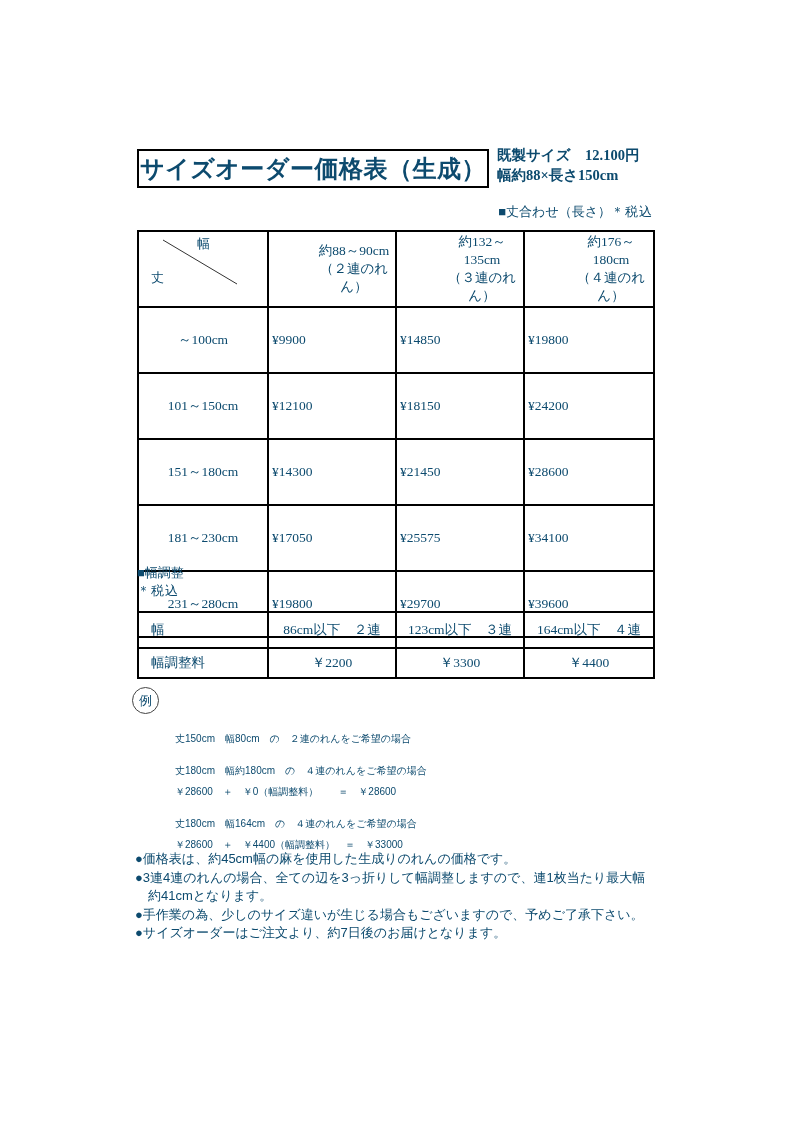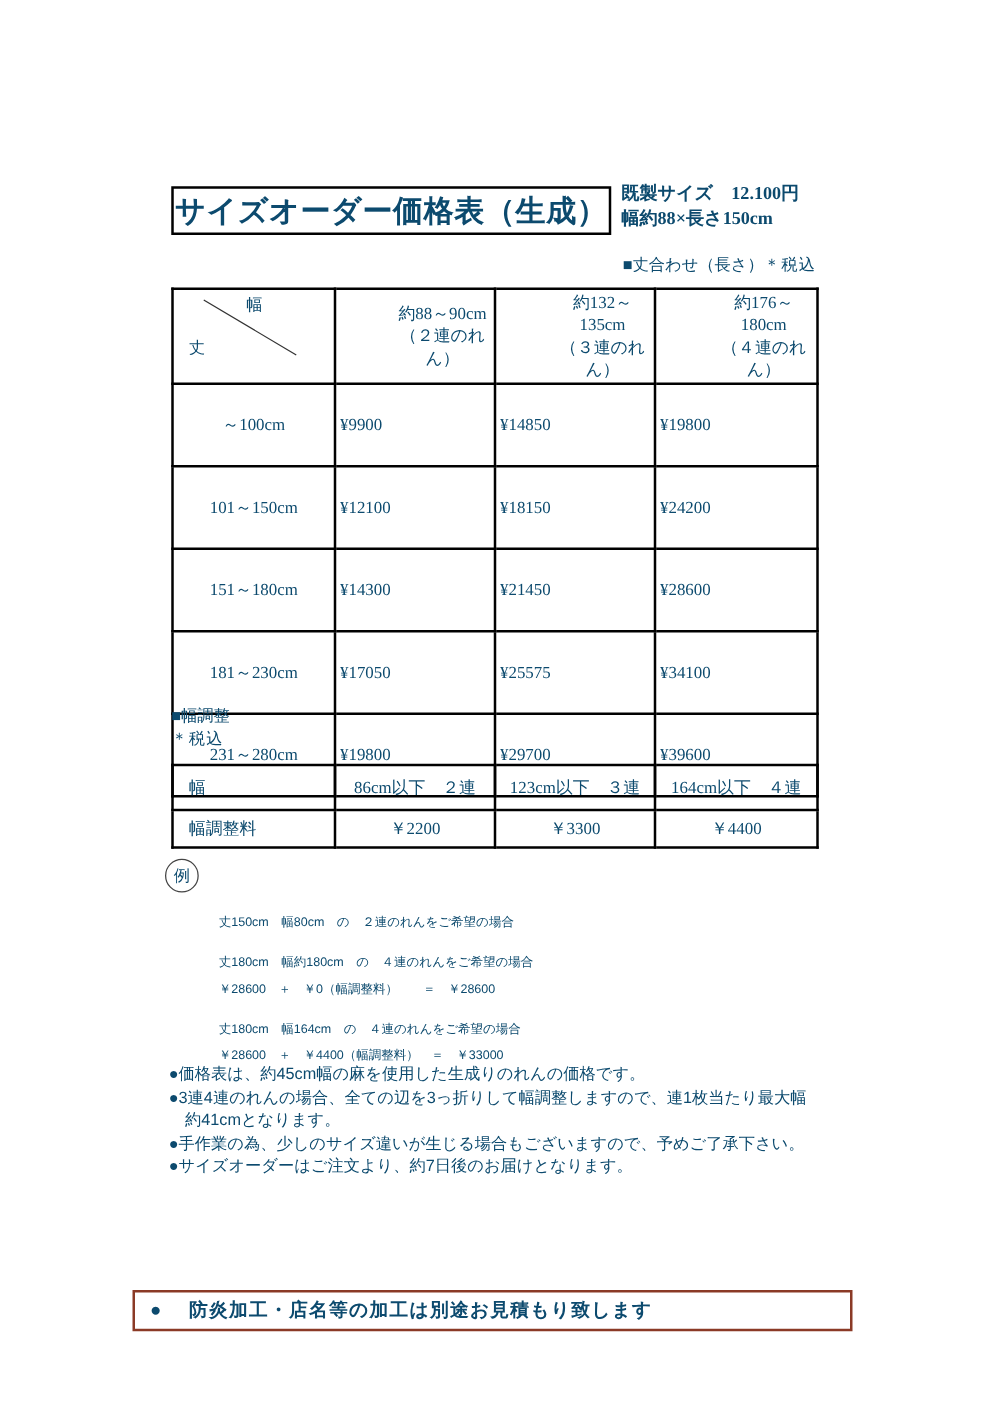--- a/index.html
+++ b/index.html
@@ -195,17 +195,14 @@
 
   <div class="abs notes">
     <div class="note">●価格表は、約45cm幅の麻を使用した生成りのれんの価格です。</div>
     <div class="note">●3連4連のれんの場合、全ての辺を3っ折りして幅調整しますので、連1枚当たり最大幅
 　約41cmとなります。</div>
     <div class="note">●手作業の為、少しのサイズ違いが生じる場合もございますので、予めご了承下さい。</div>
     <div class="note">●サイズオーダーはご注文より、約7日後のお届けとなります。</div>
   </div>
 
 
-  <div class="abs estimate-box" id="estimate-box" style="border: 2px solid rgb(139, 58, 38);">
-    <span>●　 防炎加工・店名等の加工は別途お見積もり致します</span>
-  </div>
 
 </div>
 
 </body></html>

